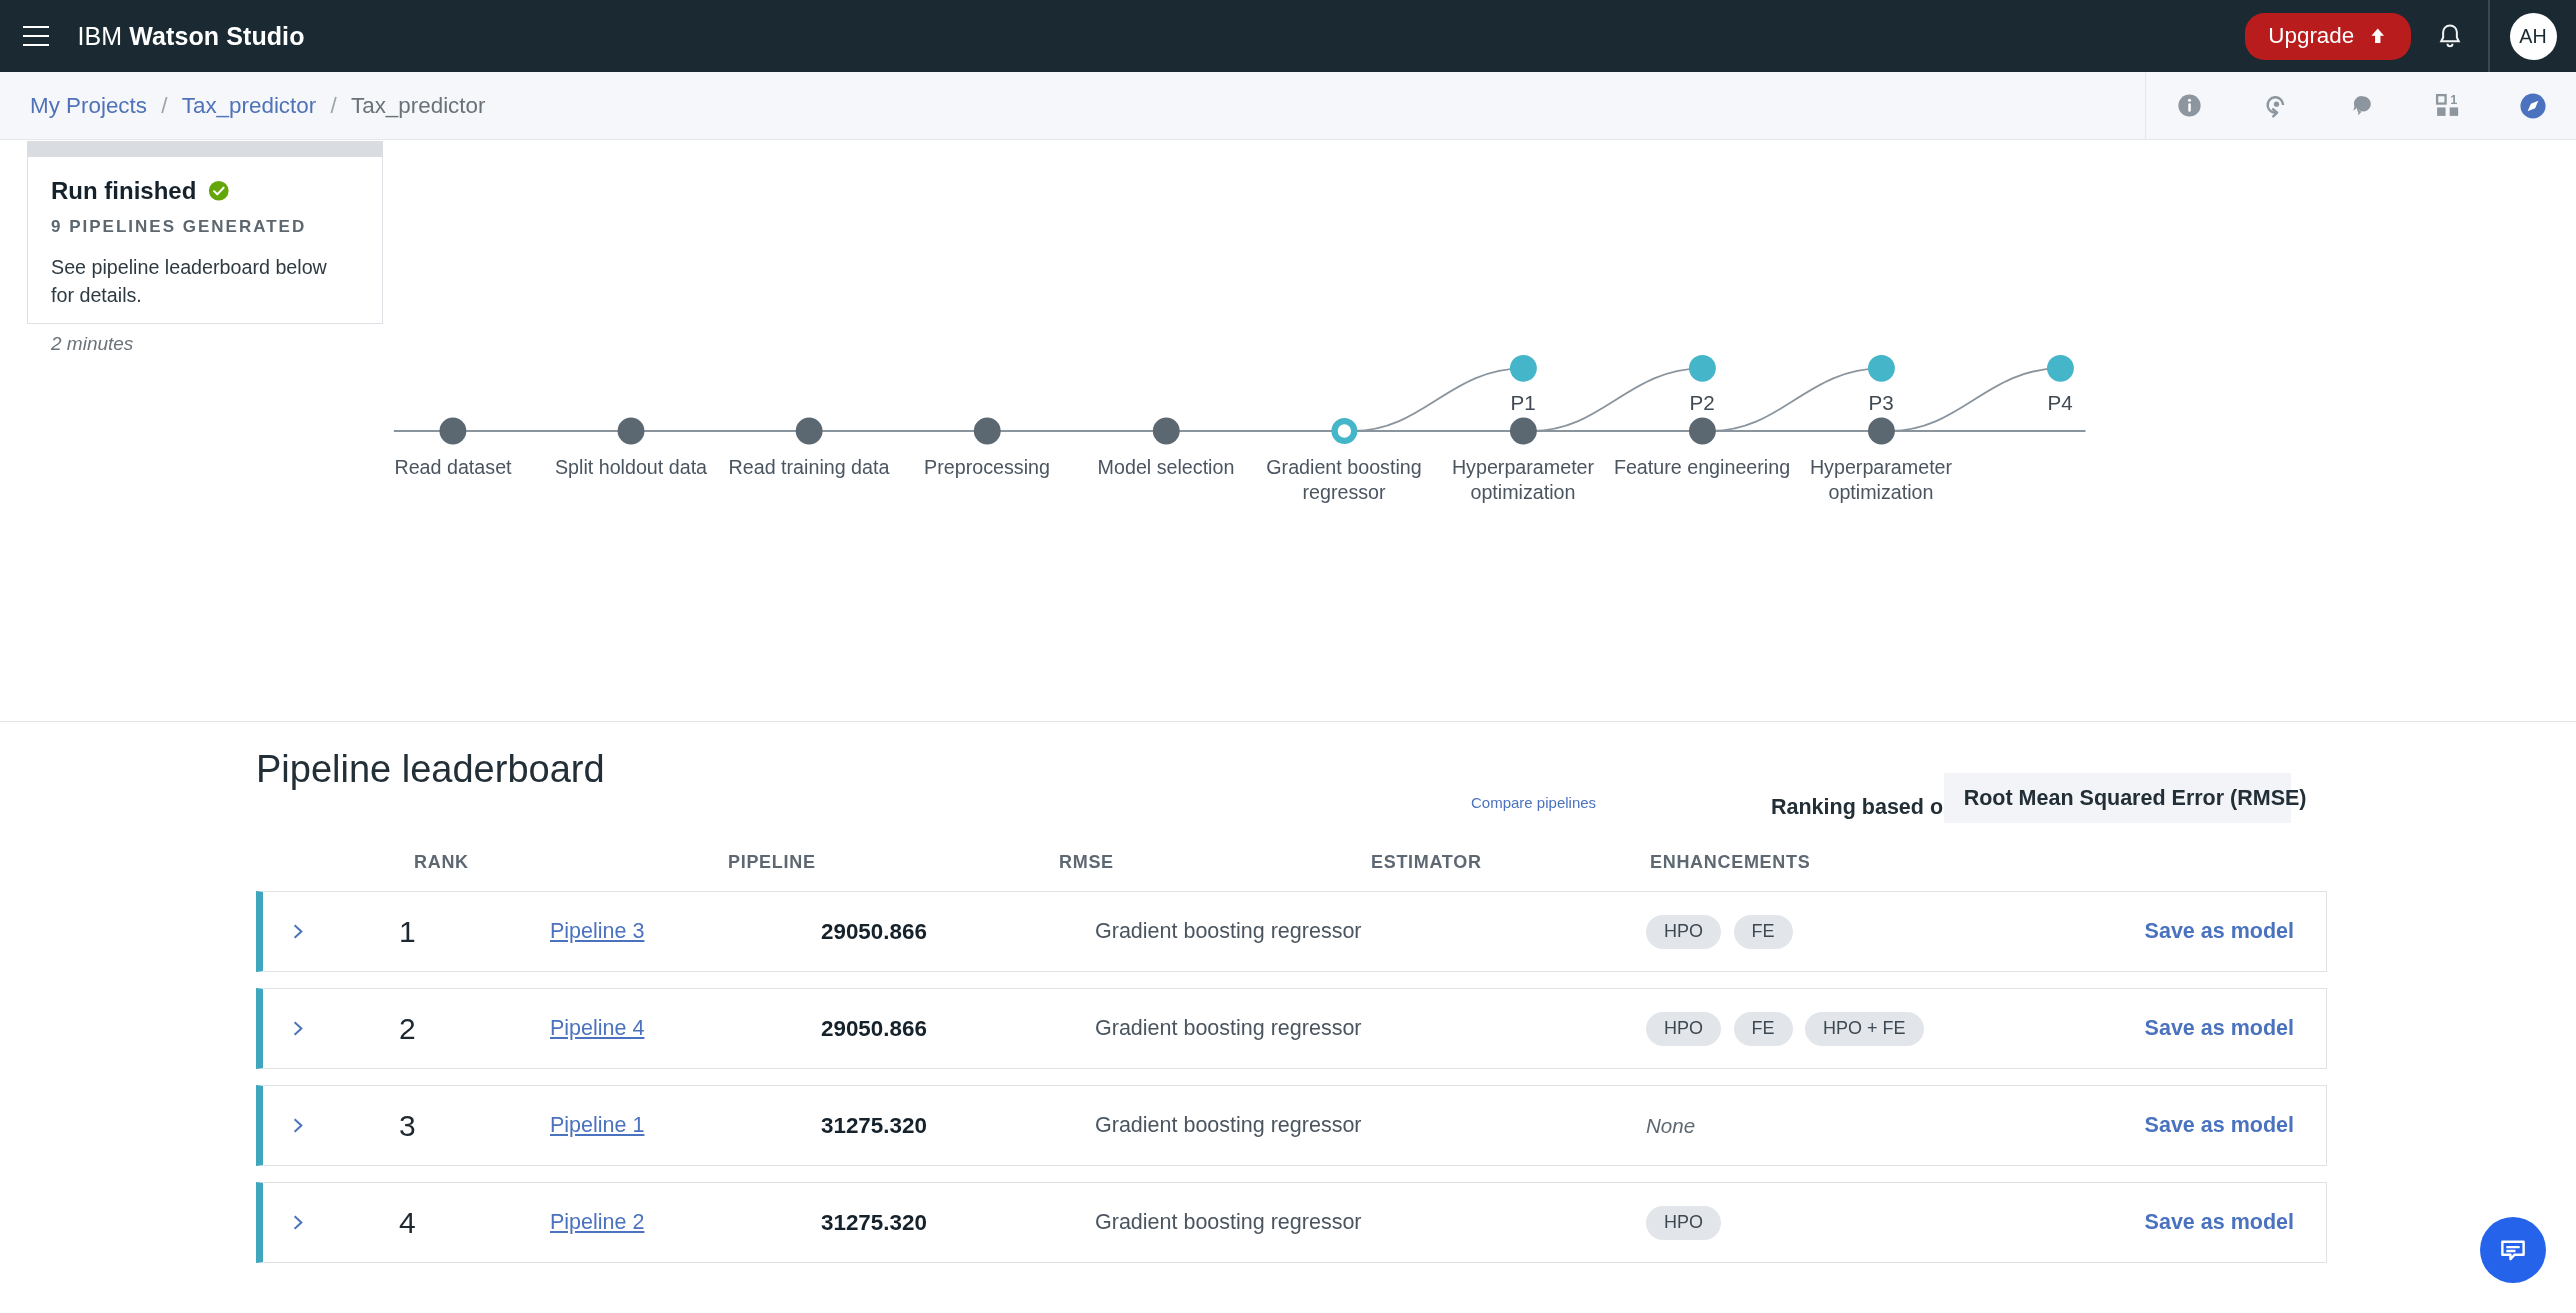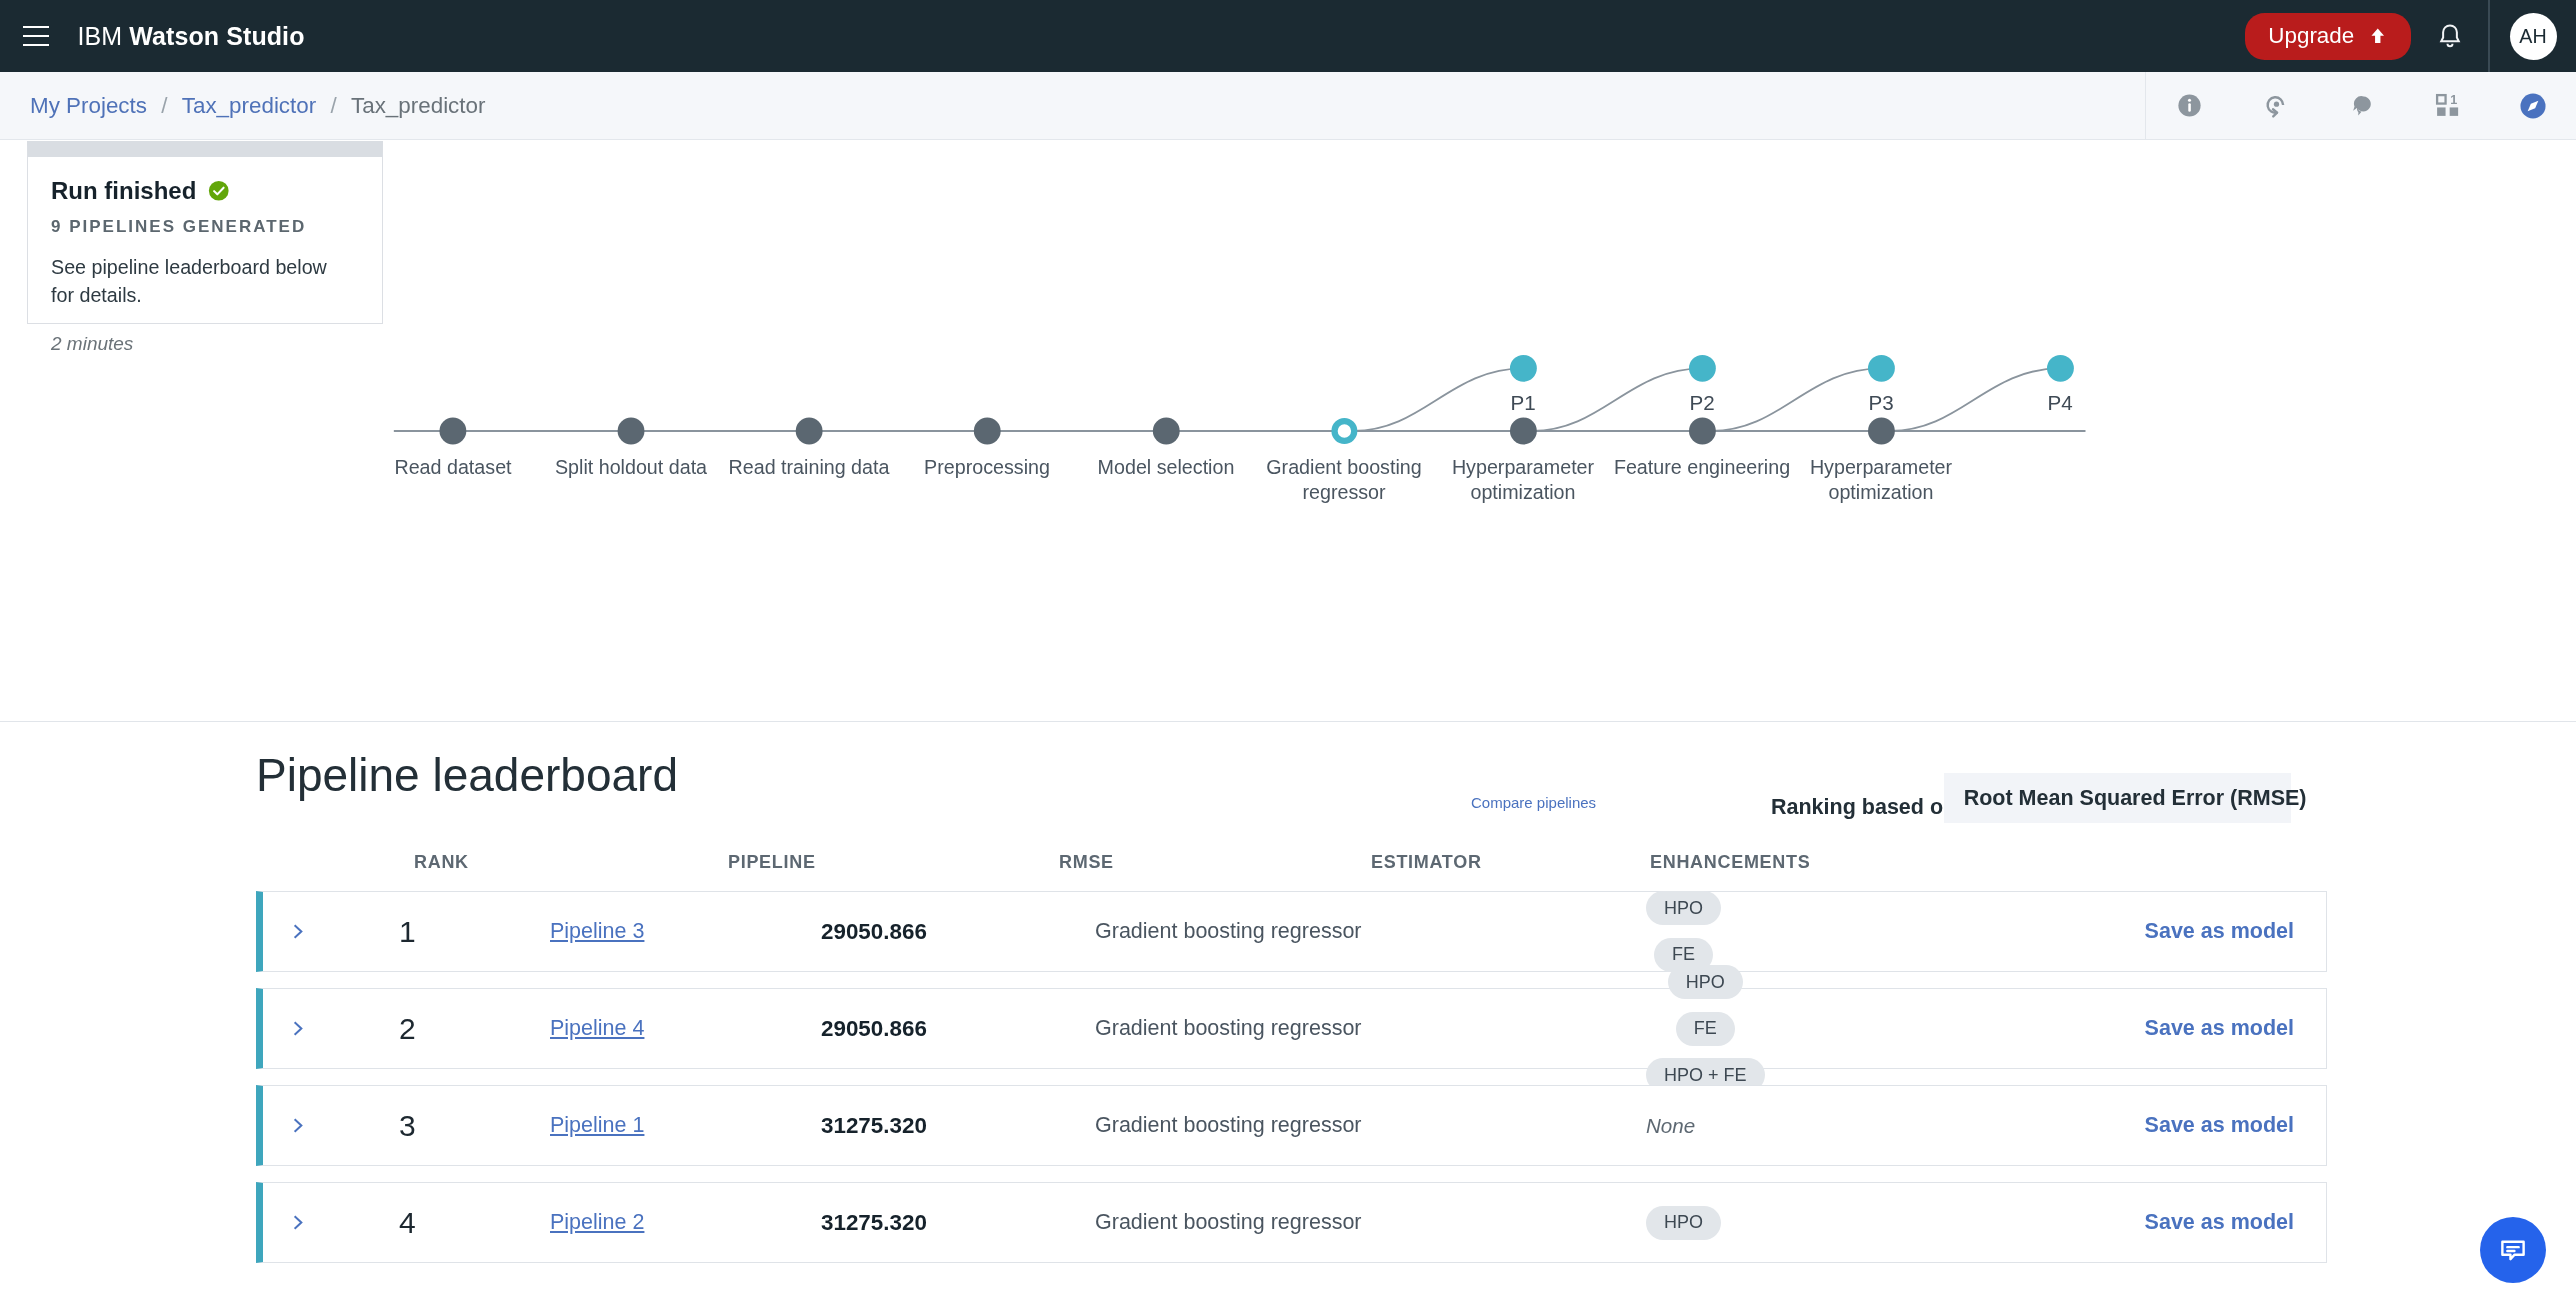--- a/index.html
+++ b/index.html
@@ -122,21 +122,21 @@
   }
   .section-divider {
     position: absolute; left: 0; top: 721px;
     width: 2576px; height: 0.9px; background: #e1e5ea;
   }
 
   
   .board { position: absolute; left: 0; top: 721px; width: 2576px; }
   .board-title {
     position: absolute; left: 256px; top: 27px;
-    font-size: 46px; color: #232f37; font-weight: 400;
+    font-size: 38px; color: #232f37; font-weight: 400;
   }
   .compare-link {
     position: absolute; left: 1471px; top: 73px;
     font-size: 15px; color: #4a72bf; cursor: pointer; white-space: nowrap;
   }
   .rank-label {
     position: absolute; left: 1771px; top: 74px;
     font-size: 21.5px; color: #232f37; font-weight: 700; white-space: nowrap;
   }
   .rank-select {
@@ -169,21 +169,21 @@
   }
   .cell { position: absolute; white-space: nowrap; }
   .chev-cell { left: 23px; cursor: pointer; display: flex; align-items: center; }
   .rank-cell { left: 136px; font-size: 30px; color: #1d2830; font-weight: 400; }
   .pipe-cell {
     left: 287px; font-size: 21.5px; color: #4a72bf;
     text-decoration: underline; cursor: pointer;
   }
   .rmse-cell { left: 558px; font-size: 22.4px; color: #16222b; font-weight: 700; }
   .est-cell { left: 832px; font-size: 21.5px; color: #4a5560; }
-  .enh-cell { left: 1383px; display: flex; align-items: center; gap: 12.5px; flex-direction: column; }
+  .enh-cell { left: 1383px; display: flex; align-items: center; gap: 12.5px; }
   .tag {
     background: #e2e6ea; color: #3d4852;
     border-radius: 19.7px; height: 34px;
     display: flex; align-items: center; padding: 0 18px;
     font-size: 18px; white-space: nowrap;
   }
   .tag-none { font-size: 20.6px; color: #5d6872; font-style: italic; }
   .save-cell {
     right: 32px; font-size: 21.5px; color: #4a72bf;
     font-weight: 700; cursor: pointer;

